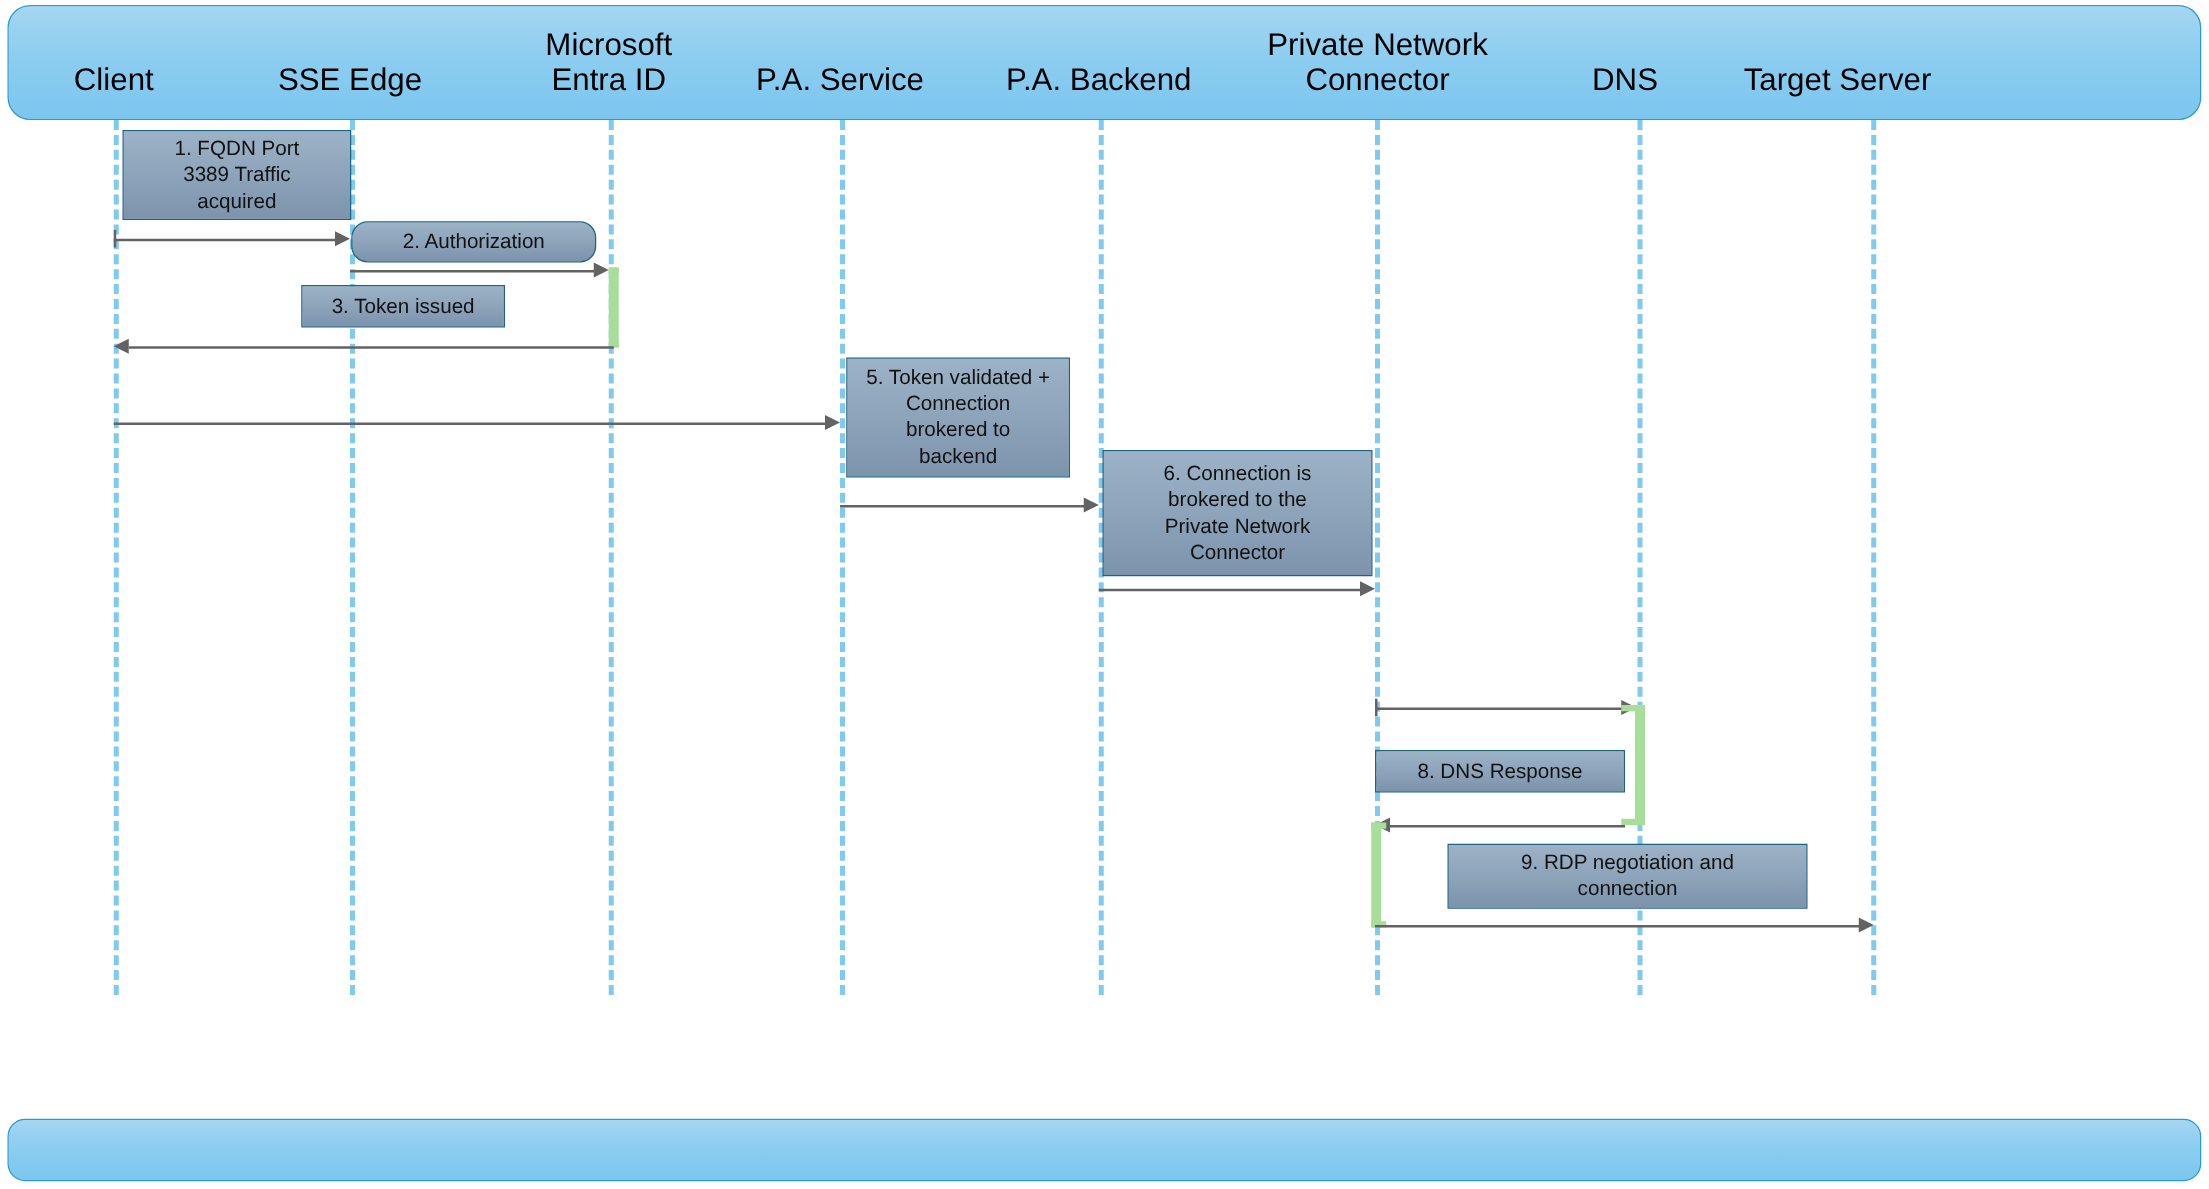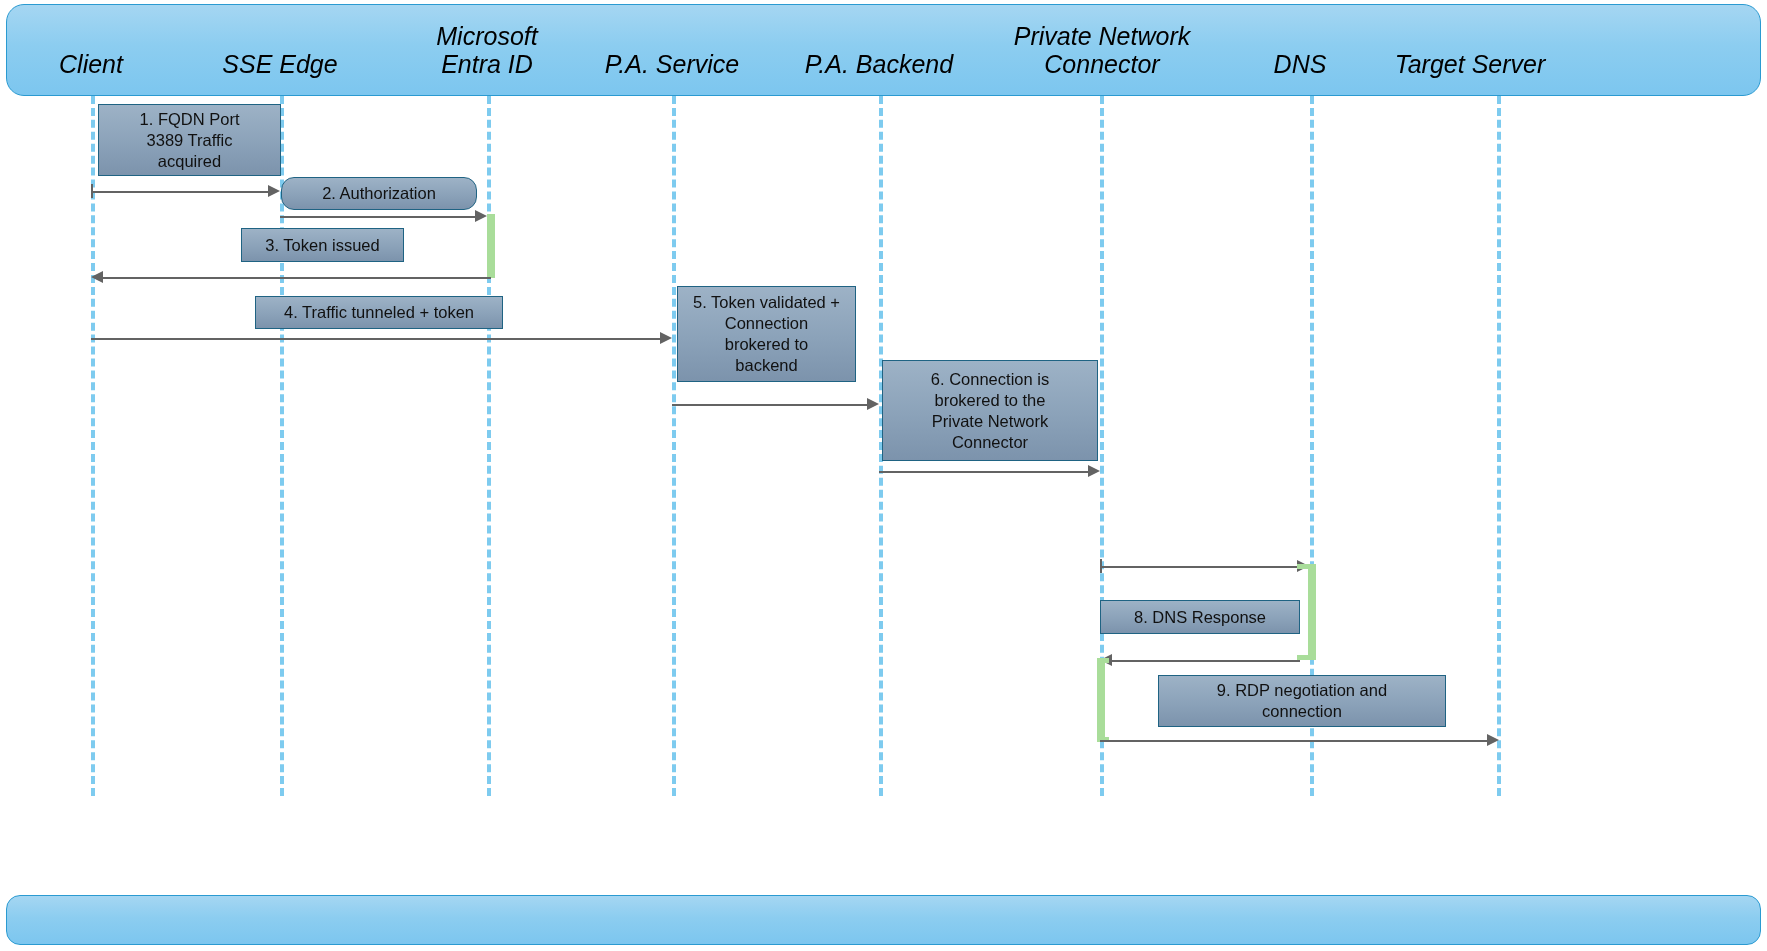--- a/index.html
+++ b/index.html
@@ -14,21 +14,20 @@
     box-sizing:border-box;
   }
   #header-bar{top:4px;height:92px;border-radius:18px;}
   #footer-bar{top:895px;height:50px;border-radius:14px;}
 
   .lane-label{
     position:absolute;text-align:center;color:#000;
     font-size:25px;line-height:28px;
     transform:translateX(-50%);
     white-space:pre-line;
-    font-style:italic;
   }
 
   
   .lifeline{
     position:absolute;top:96px;height:700px;width:0;
     border-left:4px dashed #7ecbef;
   }
 
   
   .msgbox{
@@ -95,21 +94,20 @@
   <div class="ahead right" style="left:475px;top:209.5px;"></div>
 
   <div class="gseg" style="left:487px;top:214px;width:8px;height:64px;"></div>
   <div class="gseg" style="left:487px;top:214px;width:8px;height:5px;"></div>
   <div class="gseg" style="left:487px;top:273px;width:8px;height:5px;"></div>
 
   <div class="msgbox" style="left:208px;top:228px;width:163px;height:34px;margin-left:33px;">3. Token issued</div>
   <div class="arrow" style="left:103px;top:277px;width:388px;"></div>
   <div class="ahead left" style="left:91px;top:270.5px;"></div>
 
-  <div class="msgbox" style="left:255px;top:296px;width:248px;height:33px;">4. Traffic tunneled + token</div>
   <div class="arrow" style="left:91px;top:338px;width:570px;"></div>
   <div class="ahead right" style="left:660px;top:331.5px;"></div>
 
   <div class="msgbox" style="left:677px;top:286px;width:179px;height:96px;">5. Token validated +
 Connection
 brokered to
 backend</div>
   <div class="arrow" style="left:672px;top:404px;width:196px;"></div>
   <div class="ahead right" style="left:867px;top:397.5px;"></div>
 

